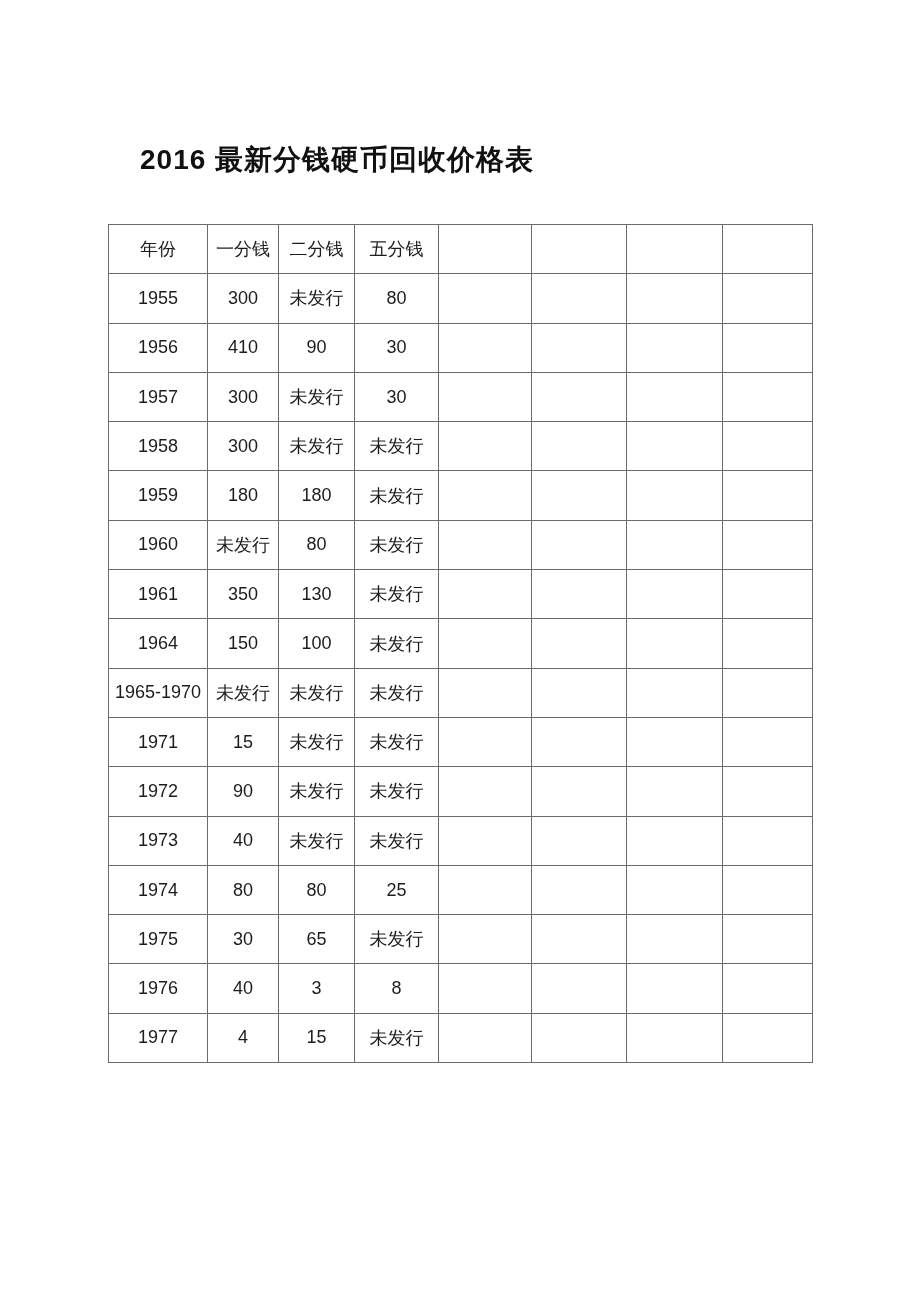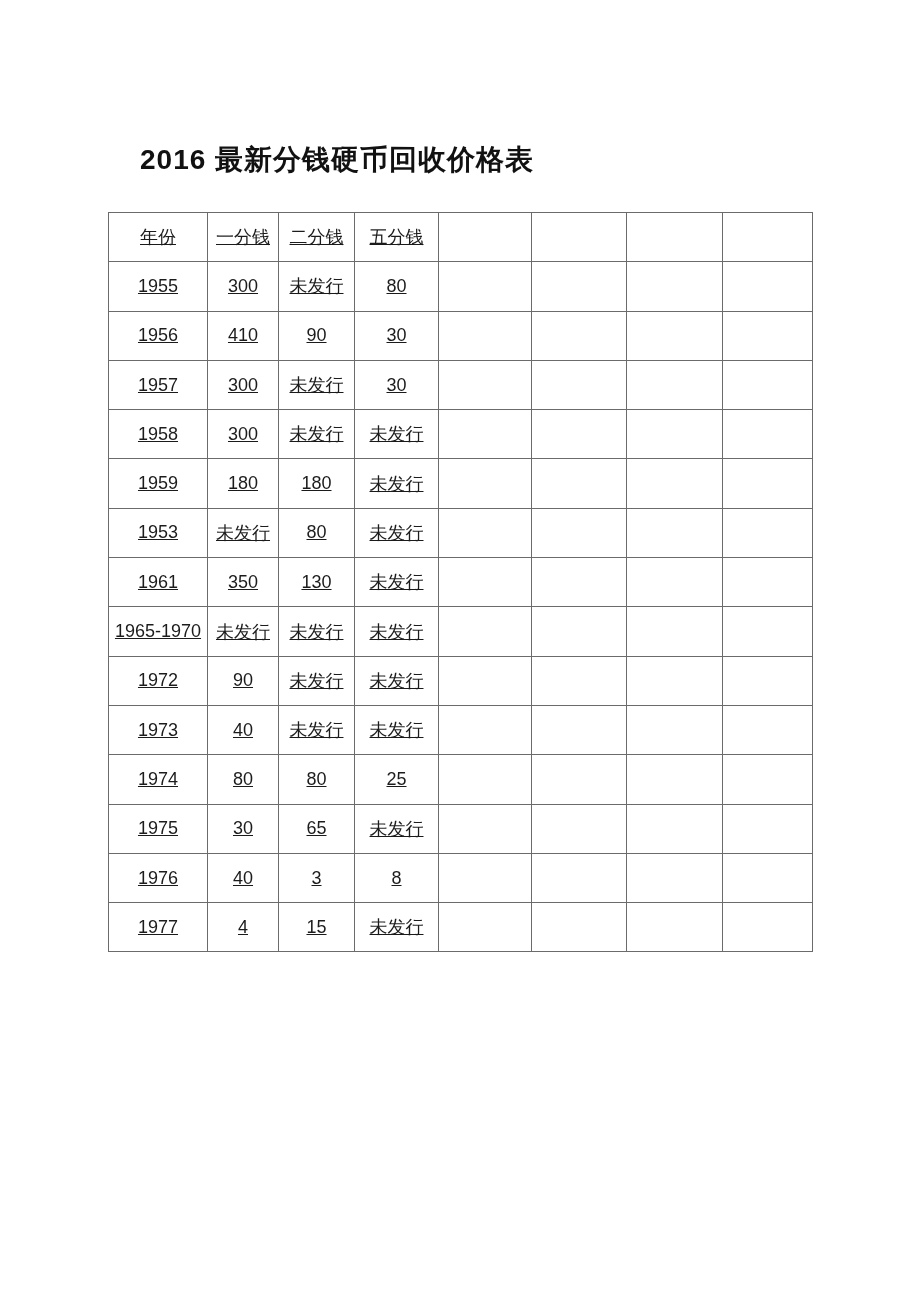--- a/index.html
+++ b/index.html
@@ -22,24 +22,23 @@
     font-size: 28px;
     font-weight: bold;
     letter-spacing: 1px;
     color: #111111;
     white-space: nowrap;
     text-align: center;
   }
   table.price-table {
     position: absolute;
     left: 108px;
-    top: 212px;
+    top: 224px;
     border-collapse: collapse;
     table-layout: fixed;
-    text-decoration: underline;
   }
   .price-table th,
   .price-table td {
     border: 1px solid #6b6b6b;
     height: 48.3px;
     padding: 0;
     text-align: center;
     vertical-align: middle;
     font-size: 18px;
     font-weight: normal;
@@ -123,42 +122,62 @@
           <td>1959</td>
           <td>180</td>
           <td>180</td>
           <td>未发行</td>
           <td></td>
           <td></td>
           <td></td>
           <td></td>
         </tr>
         <tr>
-          <td>1953</td>
+          <td>1960</td>
           <td>未发行</td>
           <td>80</td>
           <td>未发行</td>
           <td></td>
           <td></td>
           <td></td>
           <td></td>
         </tr>
         <tr>
           <td>1961</td>
           <td>350</td>
           <td>130</td>
           <td>未发行</td>
           <td></td>
           <td></td>
           <td></td>
           <td></td>
         </tr>
         <tr>
+          <td>1964</td>
+          <td>150</td>
+          <td>100</td>
+          <td>未发行</td>
+          <td></td>
+          <td></td>
+          <td></td>
+          <td></td>
+        </tr>
+        <tr>
           <td>1965-1970</td>
           <td>未发行</td>
+          <td>未发行</td>
+          <td>未发行</td>
+          <td></td>
+          <td></td>
+          <td></td>
+          <td></td>
+        </tr>
+        <tr>
+          <td>1971</td>
+          <td>15</td>
           <td>未发行</td>
           <td>未发行</td>
           <td></td>
           <td></td>
           <td></td>
           <td></td>
         </tr>
         <tr>
           <td>1972</td>
           <td>90</td>

